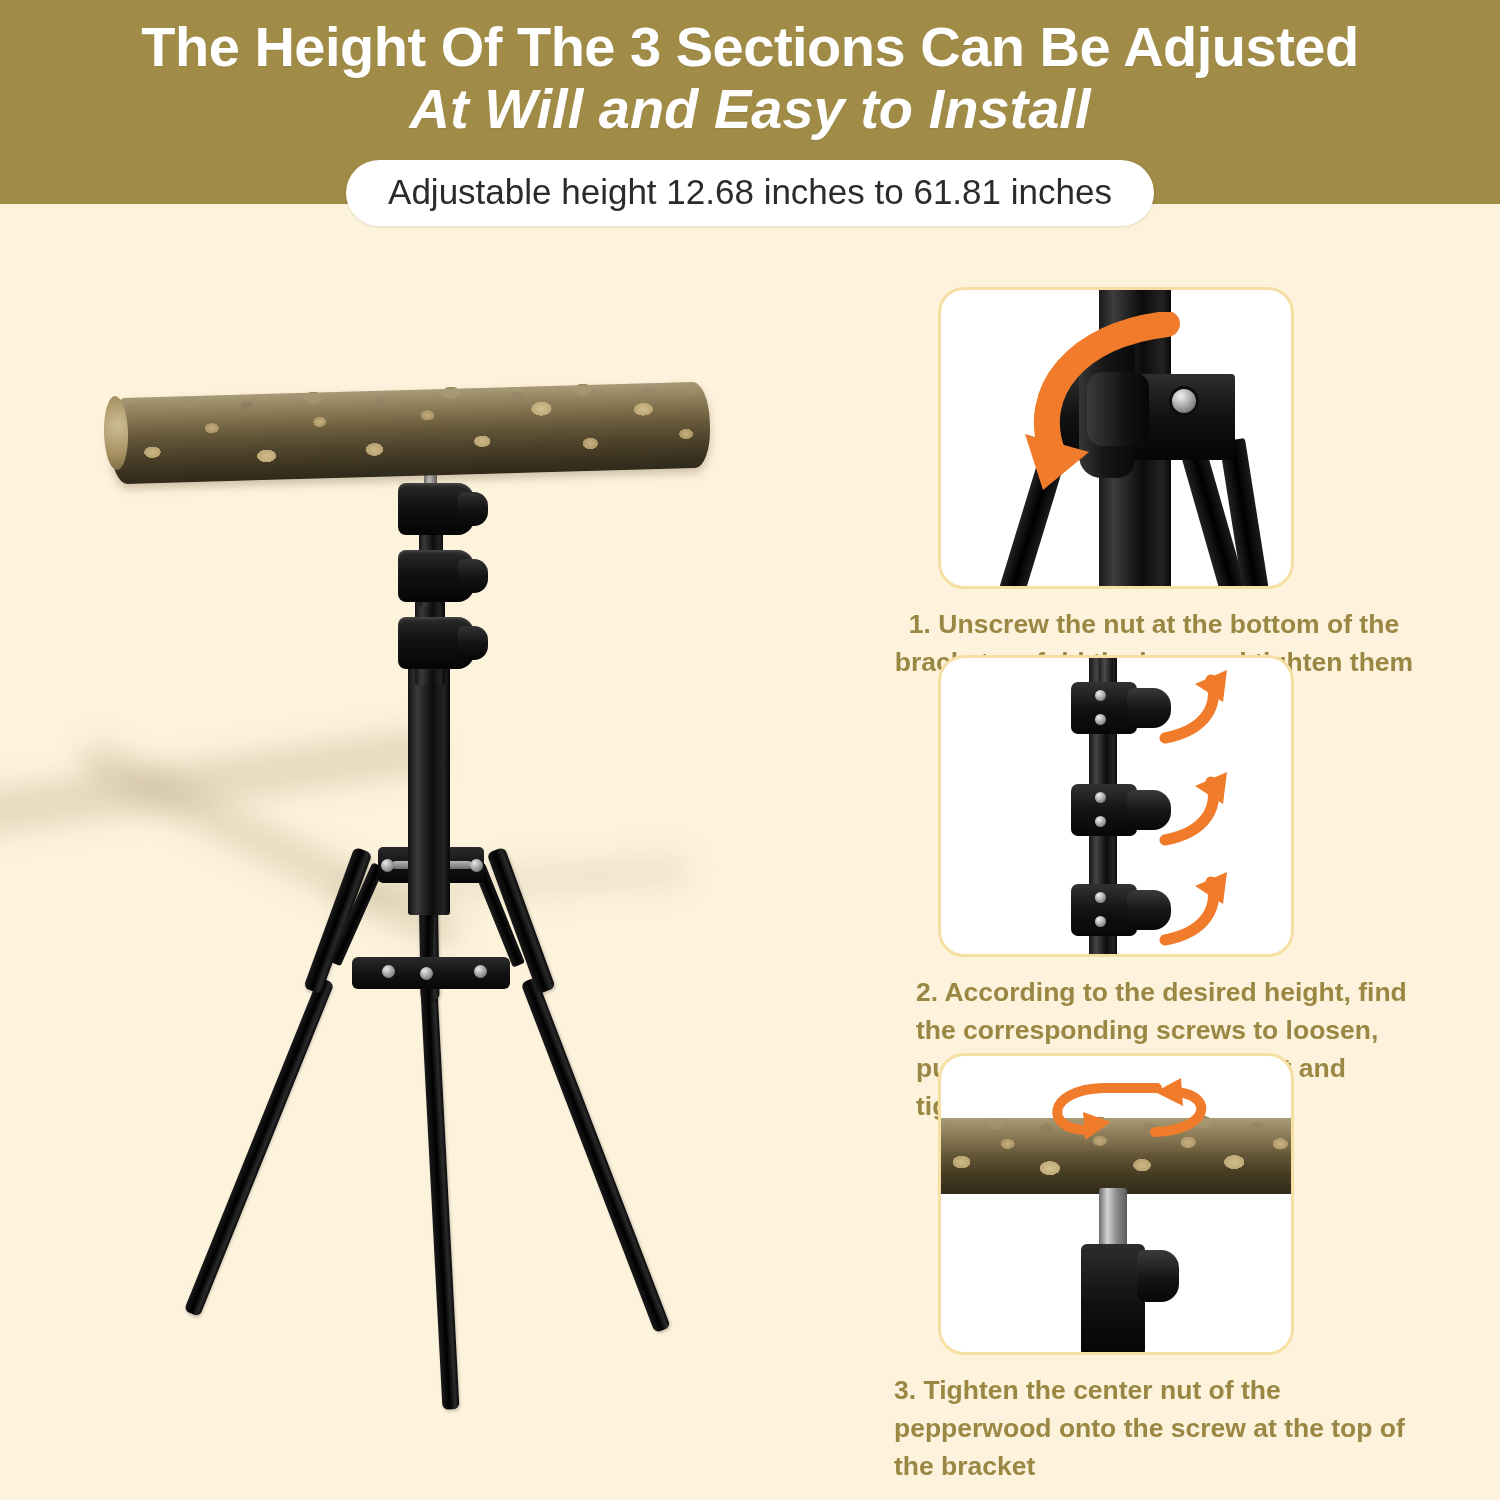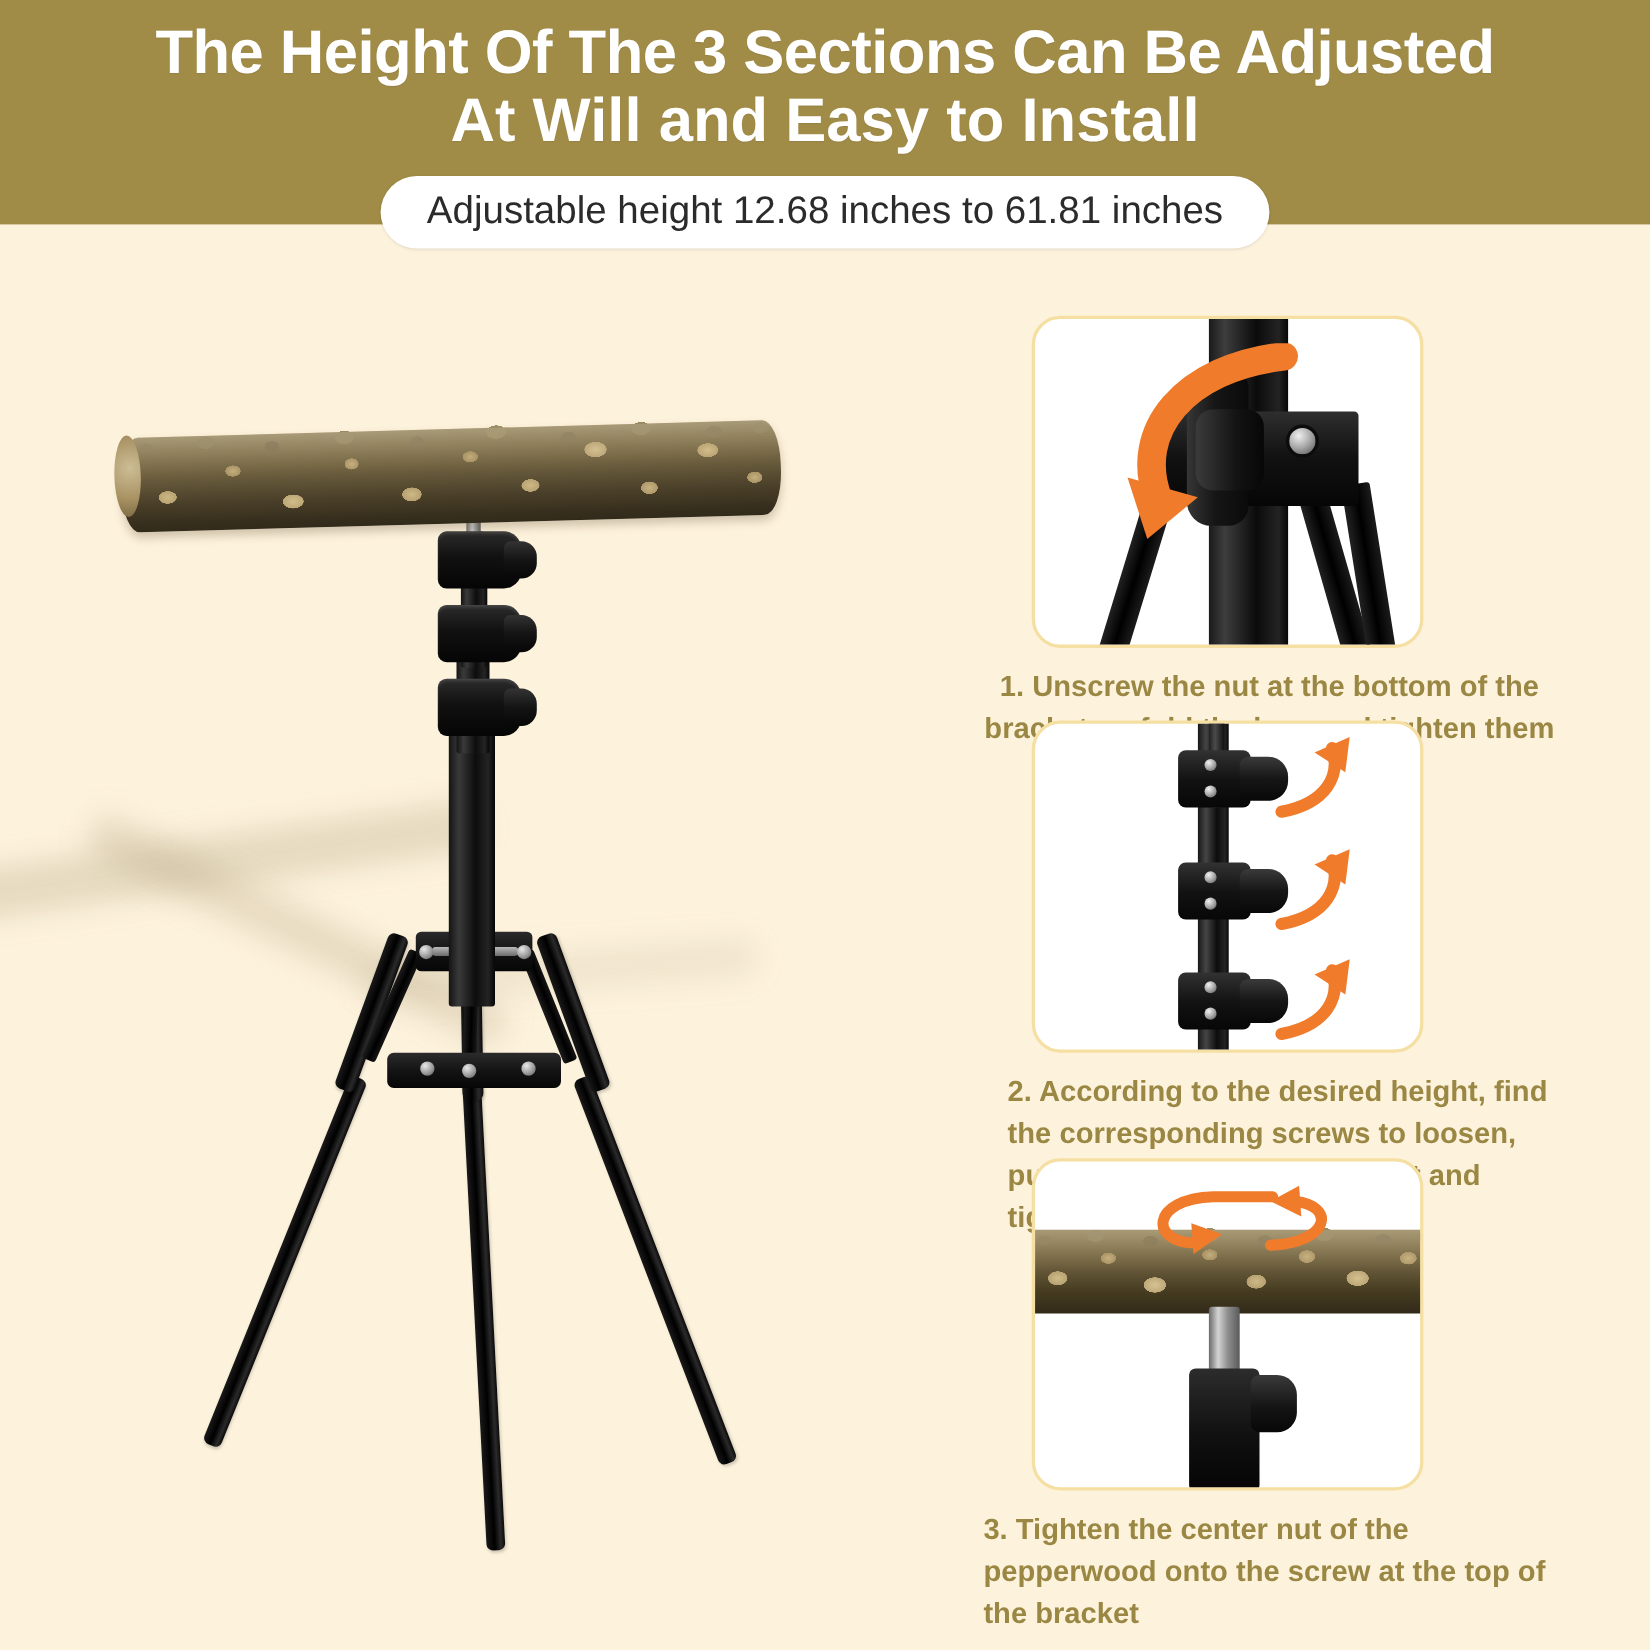--- a/index.html
+++ b/index.html
@@ -42,21 +42,21 @@
     text-align: center;
     color: #FFFFFF;
     font-weight: bold;
     font-size: 56px;
     line-height: 62px;
     letter-spacing: -0.5px;
     font-stretch: condensed;
     text-shadow: 0 1px 1px rgba(0,0,0,0.07);
   }
   .header-title .line { display: block; white-space: nowrap; }
-  .header-title .line2 { letter-spacing: 0px; }
+  .header-title .line2 { letter-spacing: 0px; font-style: italic; }
 
   .header-pill {
     margin-top: 20px;
     background: #FFFFFF;
     color: #2B2B2B;
     border-radius: 40px;
     padding: 12px 42px 14px 42px;
     font-size: 35px;
     line-height: 40px;
     font-weight: normal;

